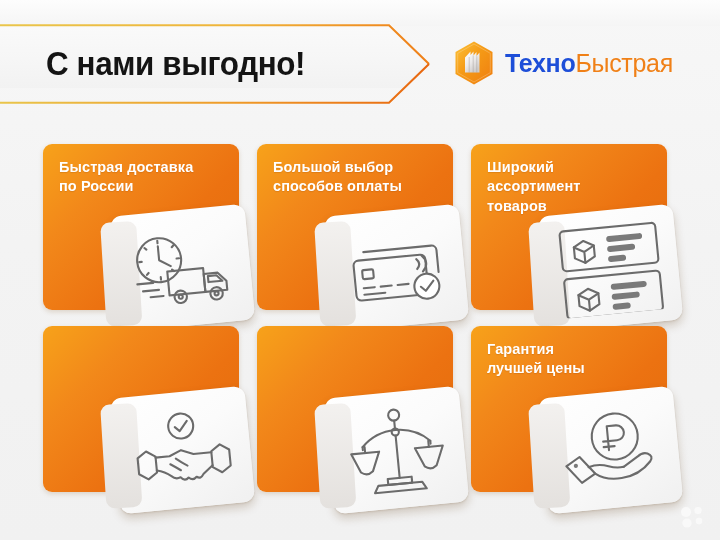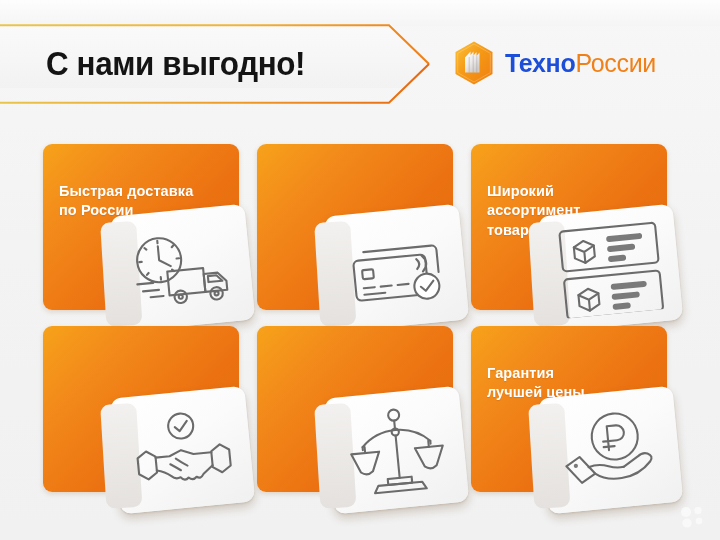--- a/index.html
+++ b/index.html
@@ -78,21 +78,20 @@
   }
   .cell-title{
     position:absolute; left:16px; top:14px; right:14px;
     color:#fff;
     font-size:14.5px;
     font-weight:bold;
     line-height:1.33;
     letter-spacing:.1px;
     text-shadow:0 1px 1px rgba(140,70,10,.22);
     white-space:pre-line;
-    margin-top:24px;
   }
   
   .whitecard{
     position:absolute;
     left:72px; top:66px;
     width:135px; height:116px;
     border-radius:11px;
     background:linear-gradient(150deg,#ffffff 0%,#fbfbfb 45%,#f0f0f0 100%);
     transform:rotate(-5.5deg);
     box-shadow:0 5px 10px rgba(90,55,15,.22), 0 1px 2px rgba(90,55,15,.14);
@@ -166,21 +165,21 @@
         <stop offset="1" stop-color="#cfcccb"></stop>
       </linearGradient>
     </defs>
     <path d="M22 1.5 L40.5 12 V34 L22 44.5 L3.5 34 V12 Z" fill="url(#hexg)"></path>
     <path d="M22 4 L38.3 13.3 V32.7 L22 42 L5.7 32.7 V13.3 Z" fill="none" stroke="rgba(255,255,255,.22)" stroke-width="1"></path>
     <path d="M13 17.5 L18.5 11.5 L18.5 15 L21.5 11.5 L21.5 15.5 L24.5 12 L24.5 16
              L27.5 12.5 L27.5 32.5 L13 32.5 Z" fill="url(#bldg)"></path>
     <path d="M17.2 17 V32.5 M21.2 15.5 V32.5 M24.8 16.2 V32.5" stroke="rgba(150,145,142,.45)" stroke-width=".9" fill="none"></path>
   </svg>
   <div class="logo-word">
-    <span class="t1">Техно</span><span class="t2">России</span>
+    <span class="t1">Техно</span><span class="t2">Быстрая</span>
   </div>
 </div>
 
 <div class="grid">
 
   <div class="cell c0">
     <div class="orange"></div>
     <div class="cell-title">Быстрая доставка
 по России</div>
     <div class="whitecard">
@@ -201,20 +200,22 @@
             <circle cx="51" cy="68.5" r="2"></circle>
             <circle cx="87" cy="68.5" r="2"></circle>
           </g>
         </svg>
       </div>
     </div>
   </div>
 
   <div class="cell c1">
     <div class="orange"></div>
+    <div class="cell-title">Большой выбор
+способов оплаты</div>
     <div class="whitecard">
       <div class="backsheet"></div>
       <div class="art">
         <svg width="104" height="78" viewBox="0 0 104 78">
           <g class="ico">
             <path d="M20 20 H88 A5 5 0 0 1 93 25 V47"></path>
             <rect x="9" y="28" width="72" height="40" rx="5"></rect>
             <rect x="17" y="38" width="11" height="9" rx="1.6"></rect>
             <path d="M17 56 H28 M34 56 H45 M51 56 H62 M17 62.5 H38"></path>
             <path d="M72 32 q5 5 0 10 M77.5 29 q8 8 0 16"></path>

